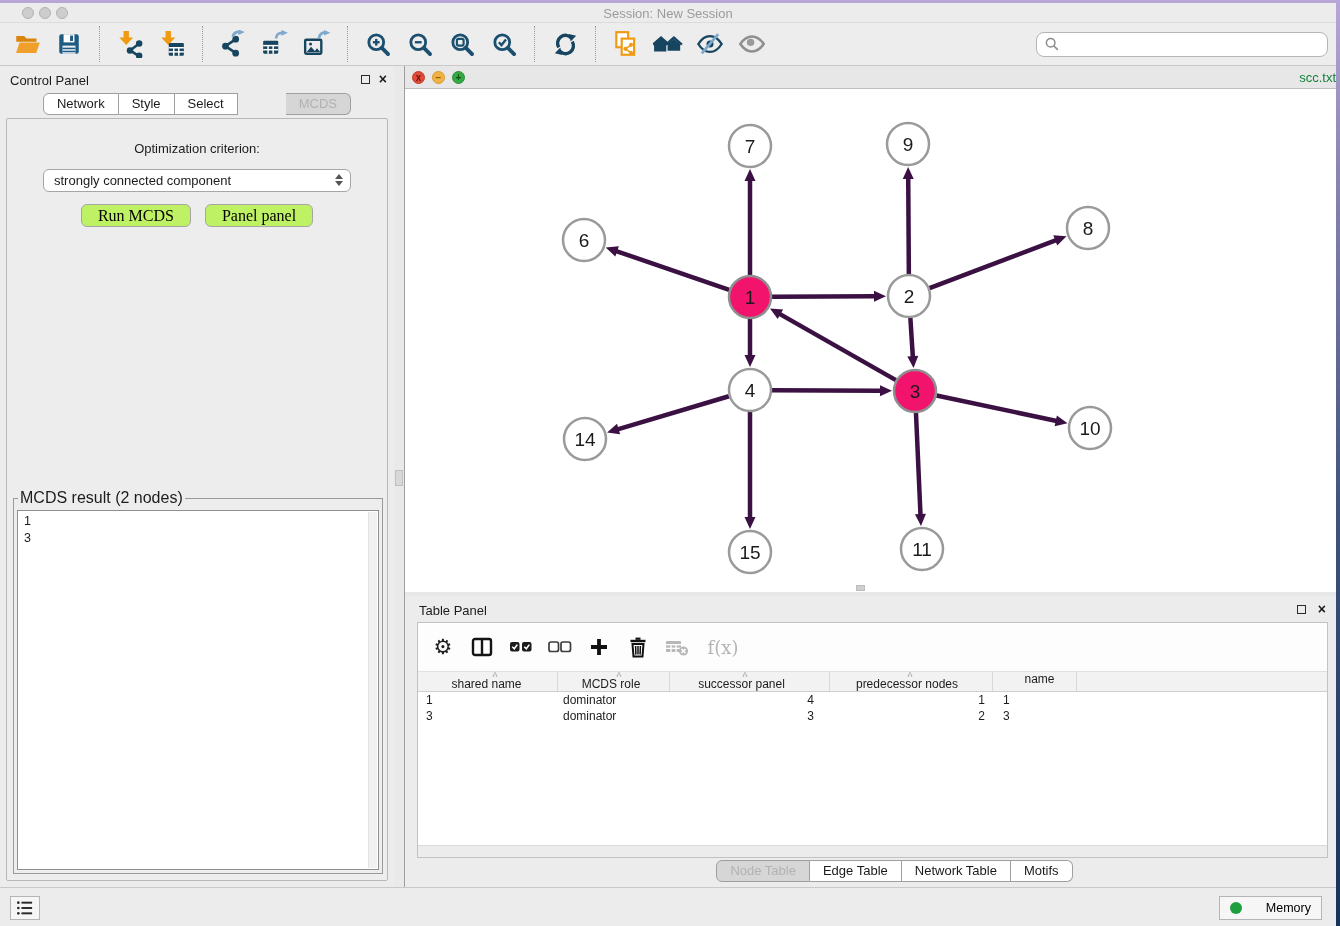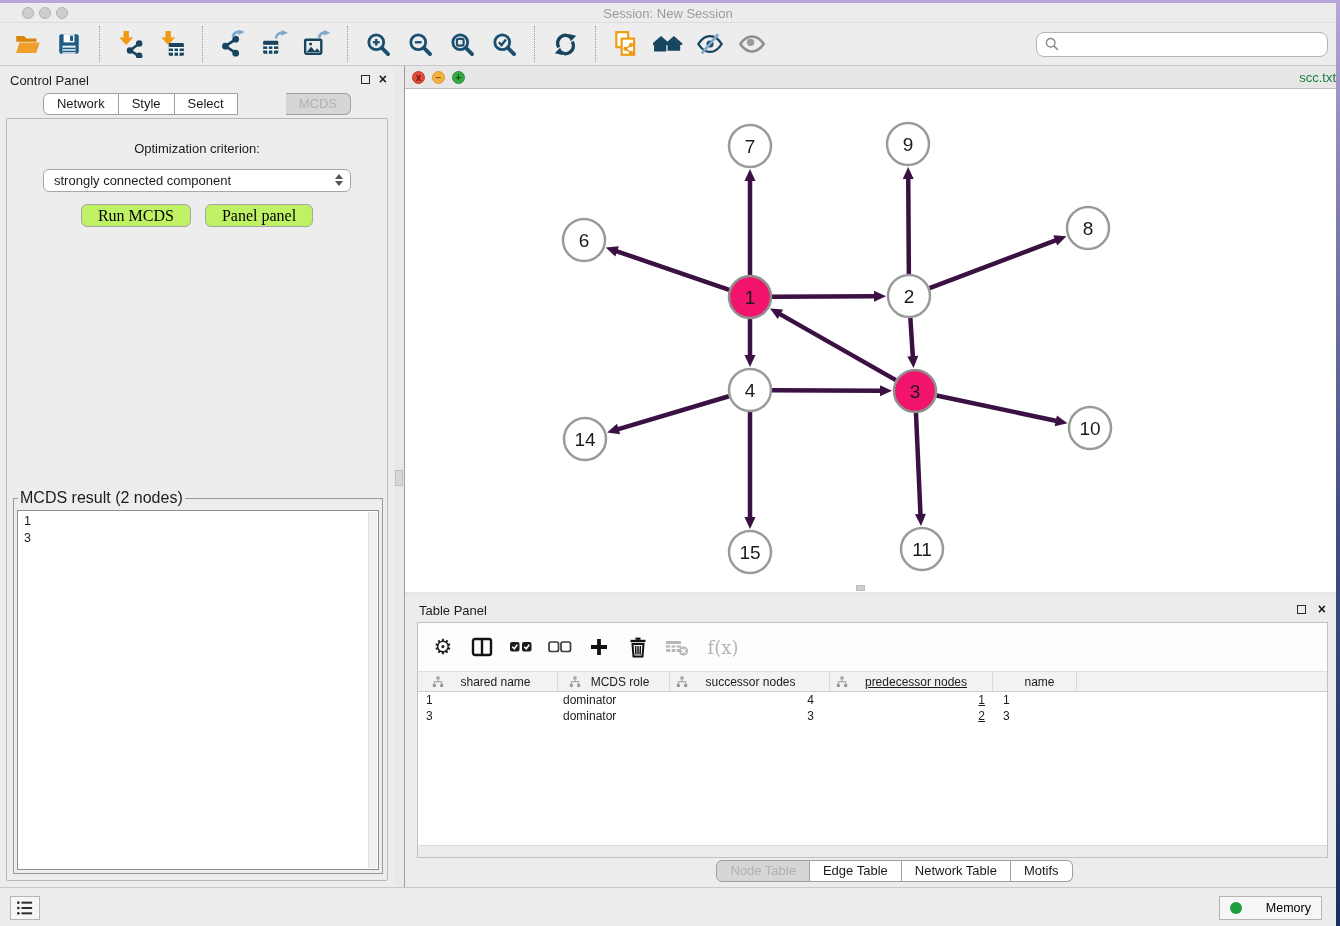--- a/index.html
+++ b/index.html
@@ -80,27 +80,27 @@
   
   .tpanel { position:absolute; left:0; top:530px; right:0; height:291px; background:#ececec; }
   .tpanel .float-ic { right:30px; } .tpanel .close-ic { right:10px; }
   .tp-inner { position:absolute; left:12px; right:8px; top:26px; height:236px; background:#fff; border:1px solid #c2c2c2; }
   .tp-toolbar { height:48px; display:flex; align-items:center; padding-left:10px; gap:9px; background:#fdfdfd; }
   .ttool { width:30px; height:30px; border:none; background:none; display:flex; align-items:center; justify-content:center; }
   .gear { font-size:21px; color:#1e1e1e; line-height:22px; font-family:"DejaVu Sans", sans-serif; }
   .fx { font-family:"DejaVu Serif", serif; font-size:18px; color:#b4b4b4;text-align:center; }
 
   .thead { display:flex; height:21px; background:#f2f2f2; border-top:1px solid #e0e0e0; border-bottom:1px solid #cfcfcf; }
-  .th { display:flex; align-items:center; border-right:1px solid #d8d8d8; font-size:12px; }
+  .th { display:flex; align-items:center; border-right:1px solid #d8d8d8; font-size:12px;flex-direction:column; }
   .th .lbl { flex:1; text-align:center; padding-right:10px; }
   .th .tree { margin-left:6px; }
   .trow { display:flex; height:16px; font-size:12px; align-items:center; }
   .td { overflow:hidden; white-space:nowrap; }
   .c0 { width:140px; padding-left:8px; } .c1 { width:112px; padding-left:5px; }
-  .c2 { width:160px; text-align:right; padding-right:16px; } .c3 { width:163px; text-align:right; padding-right:8px;text-decoration:underline; }
+  .c2 { width:160px; text-align:right; padding-right:16px; } .c3 { width:163px; text-align:right; padding-right:8px; }
   .c4 { width:84px; padding-left:10px; }
   .tp-bottom { position:absolute; left:0; right:0; bottom:0; height:12px; background:#ececec; border-top:1px solid #dadada; }
   .tp-tabs { position:absolute; left:0; right:0; bottom:5px; display:flex; justify-content:center; }
 
   
   .statusbar { position:absolute; left:0; top:884px; width:100%; height:39px; background:#ececec; border-top:1px solid #c9c9c9; }
   .listbtn { position:absolute; left:10px; top:8px; width:30px; height:24px; background:#f6f6f6; border:1px solid #b5b5b5;
     display:flex; align-items:center; justify-content:center; }
   .membtn { position:absolute; right:14px; top:8px; height:24px; background:#f6f6f6; border:1px solid #b5b5b5;
     display:flex; align-items:center; gap:24px; padding:0 10px; font-size:12.5px; }
@@ -473,21 +473,21 @@
                 </svg>
               <span class="lbl">MCDS role</span>
             </div>
             <div class="th c2">
               <svg class="tree" width="12" height="12" viewBox="0 0 12 12">
                   <rect x="4.5" y="0.5" width="3" height="3" fill="#9a9a9a"></rect>
                   <rect x="0.8" y="8" width="3" height="3" fill="#9a9a9a"></rect>
                   <rect x="8.2" y="8" width="3" height="3" fill="#9a9a9a"></rect>
                   <path d="M6 3.5v2.2M2.3 8V5.7h7.4V8" fill="none" stroke="#9a9a9a"></path>
                 </svg>
-              <span class="lbl" style="text-align:center;padding-right:0">successor nodes</span>
+              <span class="lbl" style="text-align:center;padding-right:0">successor panel</span>
             </div>
             <div class="th c3">
               <svg class="tree" width="12" height="12" viewBox="0 0 12 12">
                   <rect x="4.5" y="0.5" width="3" height="3" fill="#9a9a9a"></rect>
                   <rect x="0.8" y="8" width="3" height="3" fill="#9a9a9a"></rect>
                   <rect x="8.2" y="8" width="3" height="3" fill="#9a9a9a"></rect>
                   <path d="M6 3.5v2.2M2.3 8V5.7h7.4V8" fill="none" stroke="#9a9a9a"></path>
                 </svg>
               <span class="lbl" style="text-align:center;padding-right:0">predecessor nodes</span>
             </div>

